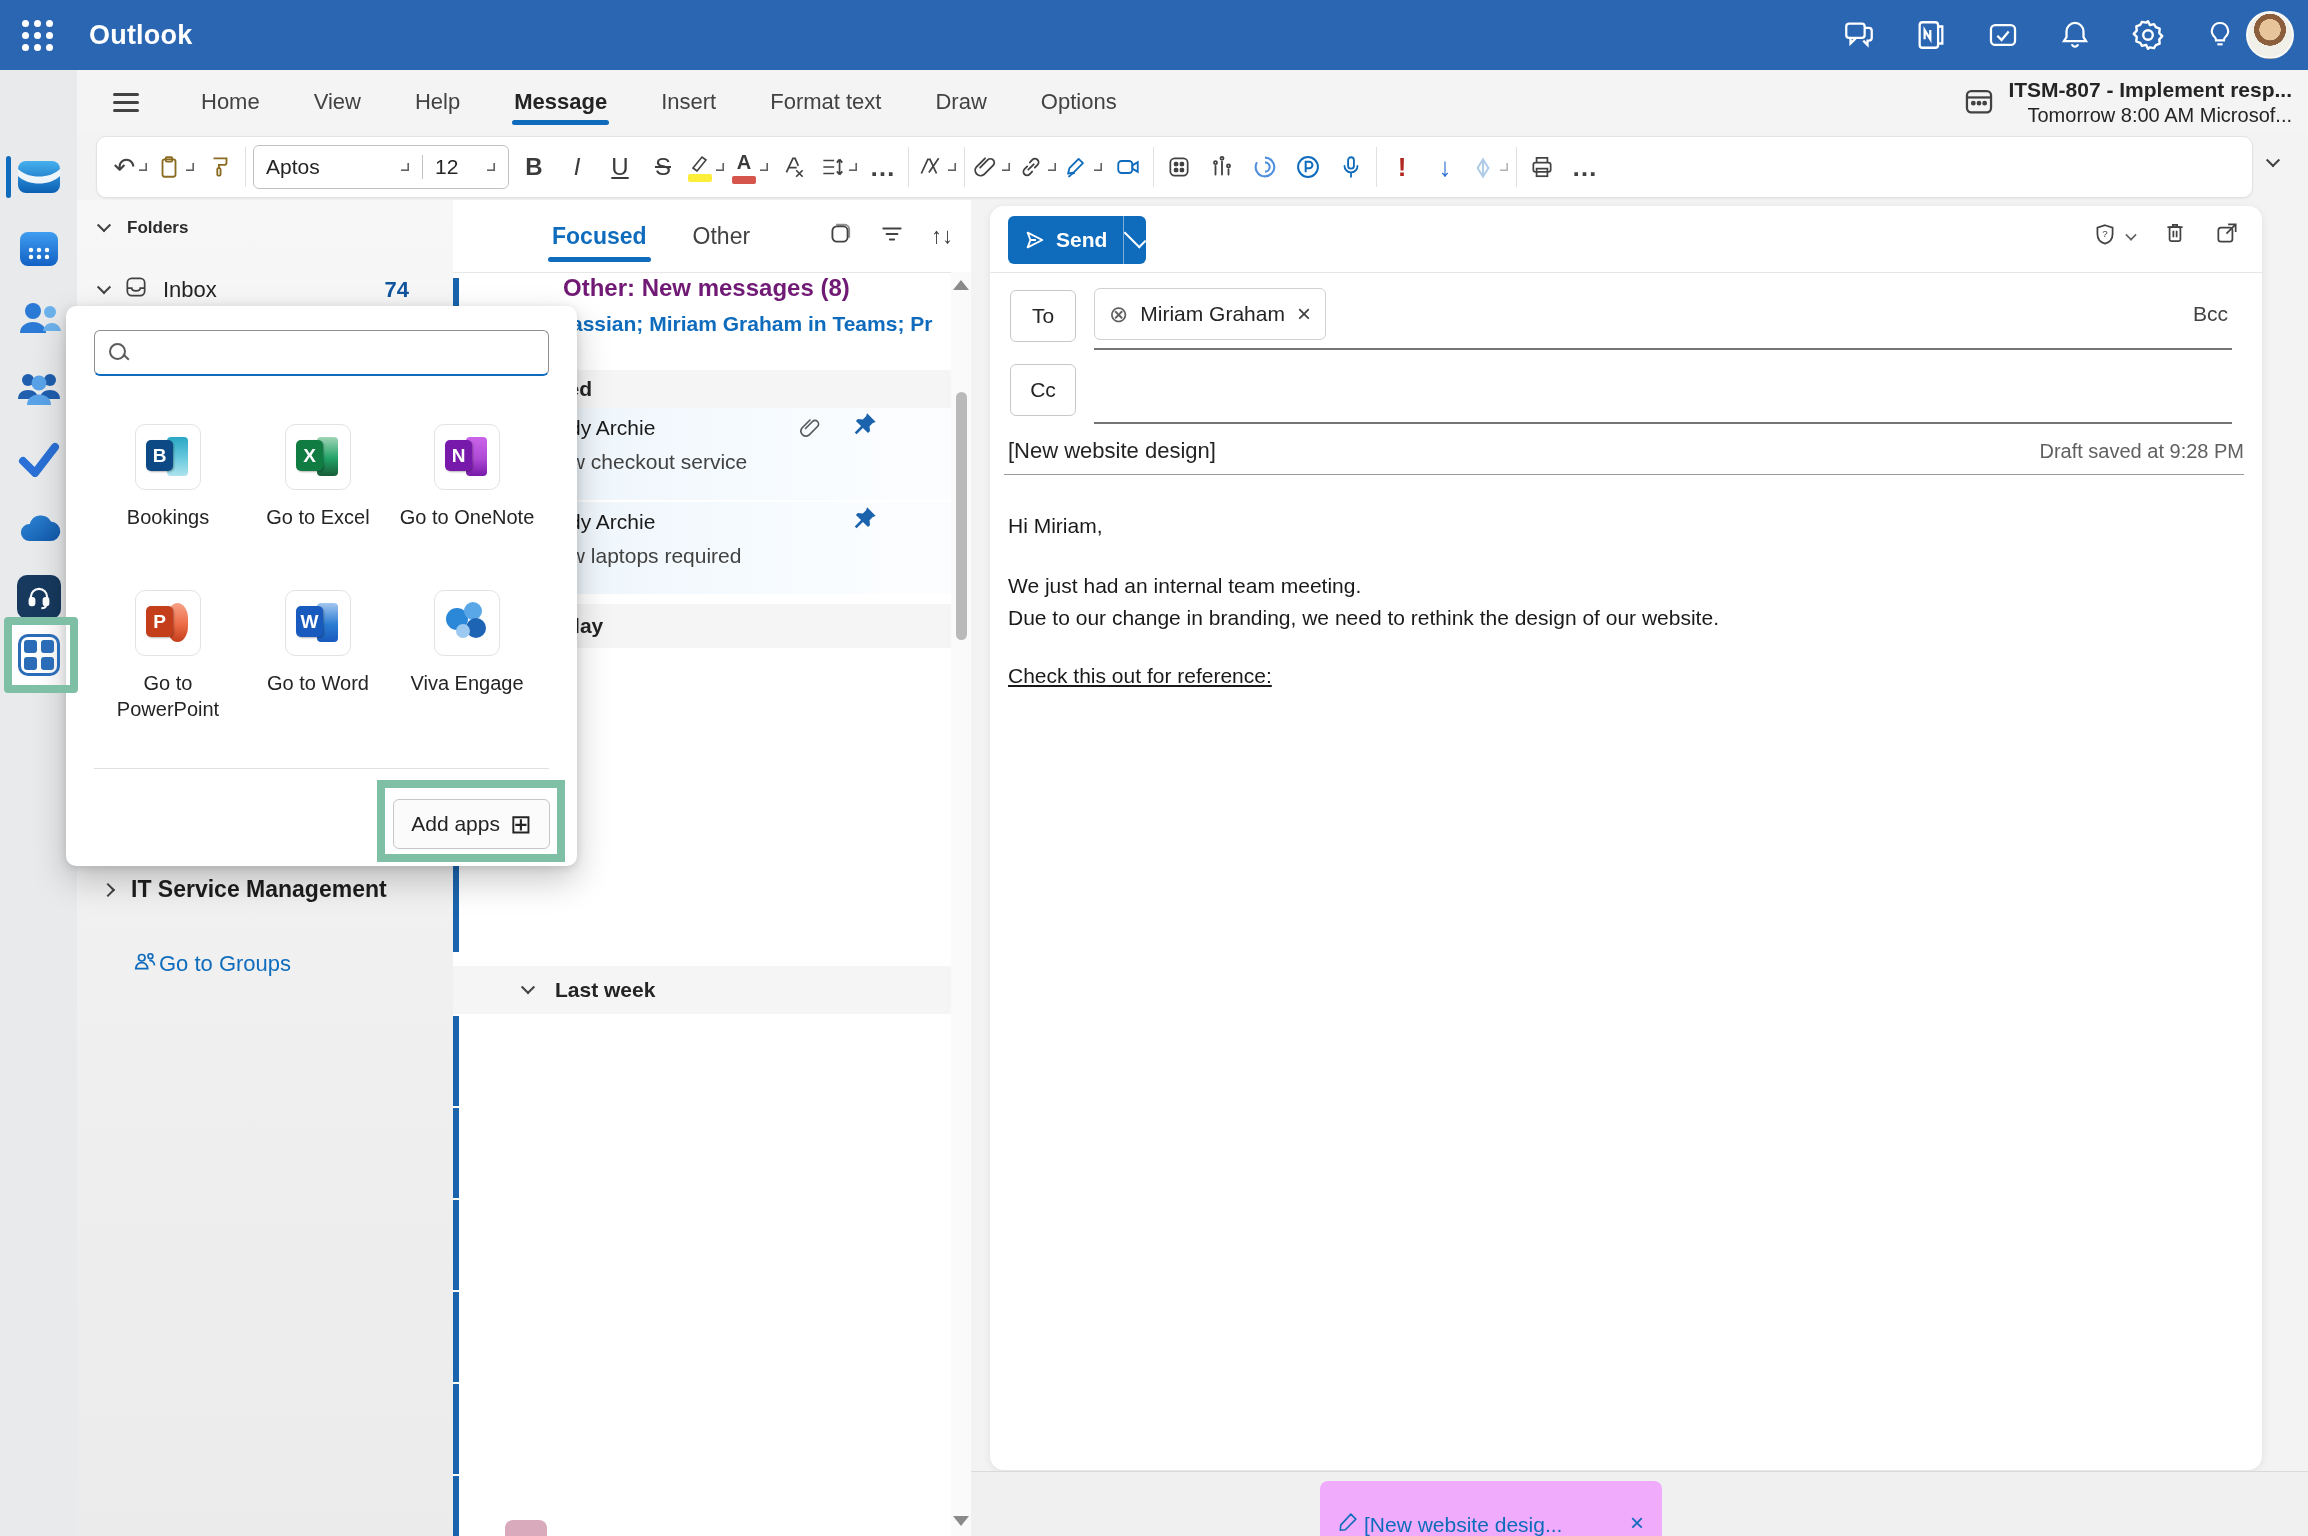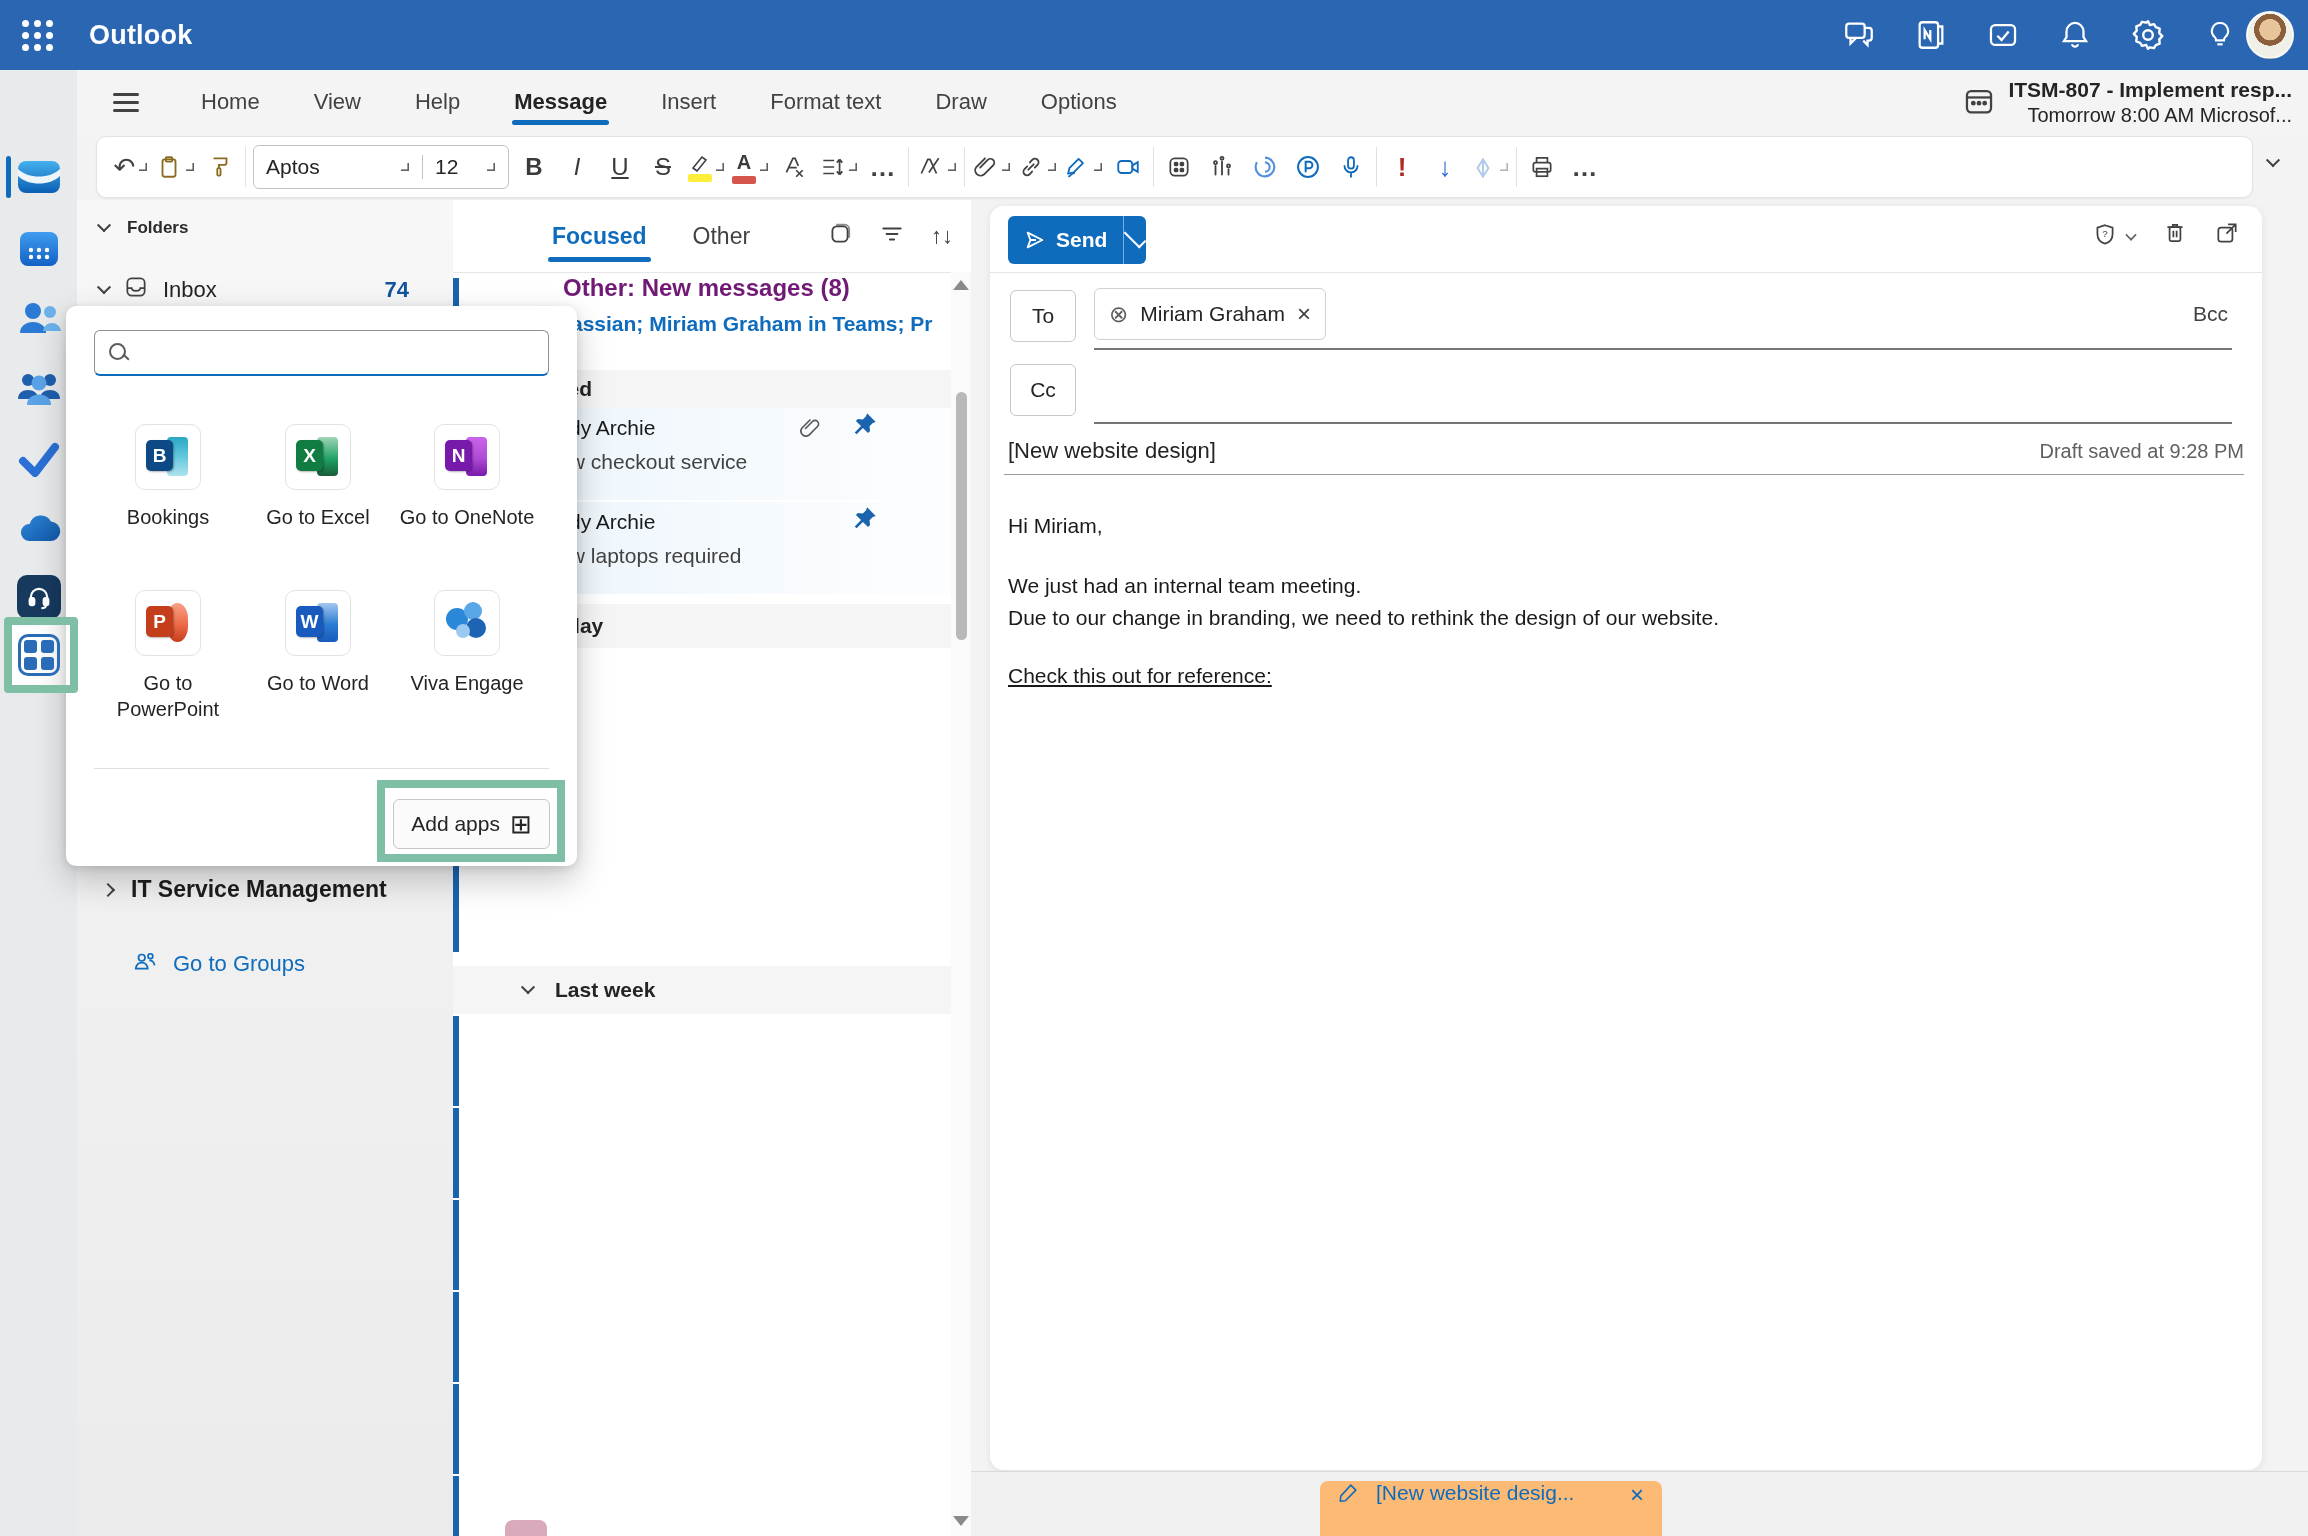--- a/index.html
+++ b/index.html
@@ -63,21 +63,21 @@
   .gridicon i { width:13px; height:13px; background:#2b6cb8; border-radius:3px; }
   .headset { width:44px; height:44px; background:#17395e; border-radius:10px; }
 
   
   .folders { position:absolute; left:77px; top:200px; width:376px; height:1336px; background:linear-gradient(180deg,#f7f7f7 0%, #ebebeb 100%); }
   .frow { display:flex; align-items:center; color:#242424; }
   .fhead { position:absolute; left:22px; top:18px; gap:18px; font-size:17px; font-weight:bold; color:#2b2b2b; cursor:pointer; }
   .finbox { position:absolute; left:22px; top:74px; width:340px; gap:14px; font-size:22px; cursor:pointer; }
   .fcount { margin-left:auto; margin-right:30px; color:#11549e; font-weight:bold; font-size:22px; }
   .fitsm { position:absolute; left:26px; top:676px; gap:18px; font-size:23px; font-weight:bold; color:#1d1d1d; cursor:pointer; }
-  .fgroups { position:absolute; left:54px; top:748px; gap:14px; font-size:22px; color:#0f6cbd; cursor:pointer; }
+  .fgroups { position:absolute; left:54px; top:748px; font-size:22px; color:#0f6cbd; cursor:pointer; }
 
   
   .list { position:absolute; left:453px; top:200px; width:518px; height:1336px; background:#fff; }
   .ltabs { position:absolute; left:0; top:0; width:100%; height:72px; display:flex; align-items:center; }
   .ltab-focused { position:relative; margin-left:99px; font-size:23px; font-weight:bold; color:#0f6cbd; cursor:pointer; }
   .ltab-focused::after { content:""; position:absolute; left:-4px; right:-4px; bottom:-12px; height:5px; border-radius:3px; background:#0f6cbd; }
   .ltab-other { margin-left:46px; font-size:23px; color:#424242; cursor:pointer; }
   .licons { margin-left:auto; margin-right:18px; display:flex; gap:26px; align-items:center; color:#424242; }
   .ldiv { position:absolute; left:0; top:72px; width:100%; height:1px; background:#e6e6e6; }
   .unread { position:absolute; left:0; width:6px; background:#1b64ad; }
@@ -109,21 +109,21 @@
   .fline { position:absolute; left:104px; width:1138px; height:2px; background:#757575; }
   .subjrow { position:absolute; left:18px; top:232px; width:1236px; display:flex; align-items:baseline; }
   .subject { font-size:22px; color:#242424; }
   .draftstat { margin-left:auto; font-size:20px; color:#616161; }
   .subjline { position:absolute; left:14px; top:268px; width:1240px; height:1px; background:#9a9a9a; }
   .bodytxt { position:absolute; left:18px; font-size:21px; color:#1a1a1a; }
 
   
   .statusbar { position:absolute; left:971px; top:1471px; width:1337px; height:65px; background:#f0f0f0; border-top:1px solid #dadada; }
   .stab1 { position:absolute; left:20px; top:9px; width:310px; height:56px; background:#e6e6e6; border-radius:8px 8px 0 0; display:flex; align-items:center; padding-left:26px; font-size:21px; color:#5f5f5f; cursor:pointer; }
-  .stab2 { position:absolute; left:349px; top:9px; width:342px; height:56px; background:#fdba74; border-radius:8px 8px 0 0; display:flex; align-items:flex-start; gap:16px; padding:0 18px; font-size:21px; color:#0f6cbd; cursor:pointer; }
+  .stab2 { position:absolute; left:349px; top:9px; width:342px; height:56px; background:#f0abfc; border-radius:8px 8px 0 0; display:flex; align-items:flex-end; gap:4px; padding:0 18px; font-size:21px; color:#0f6cbd; cursor:pointer; }
   .stab2 .x { margin-left:auto; font-size:24px; }
 
   
   .flyout { position:absolute; left:66px; top:306px; width:511px; height:560px; background:#fff; border-radius:10px; box-shadow:0 14px 34px rgba(0,0,0,.22), 0 2px 8px rgba(0,0,0,.12); z-index:10; }
   .fsearch { position:absolute; left:28px; top:24px; width:455px; height:46px; border:1px solid #8f8f8f; border-bottom:2px solid #0f6cbd; border-radius:6px; display:flex; align-items:center; padding-left:14px; gap:10px; }
   .fsearch input { border:none; outline:none; flex:1; font-size:20px; font-family:"Liberation Sans",sans-serif; }
   .tile { position:absolute; width:150px; text-align:center; cursor:pointer; }
   .tilebox { width:66px; height:66px; margin:0 auto; border:1px solid #e3e3e3; border-radius:10px; display:flex; align-items:center; justify-content:center; background:#fff; }
   .tilelabel { margin-top:14px; font-size:20px; color:#242424; line-height:26px; }
   .glyph { position:relative; width:44px; height:40px; }

